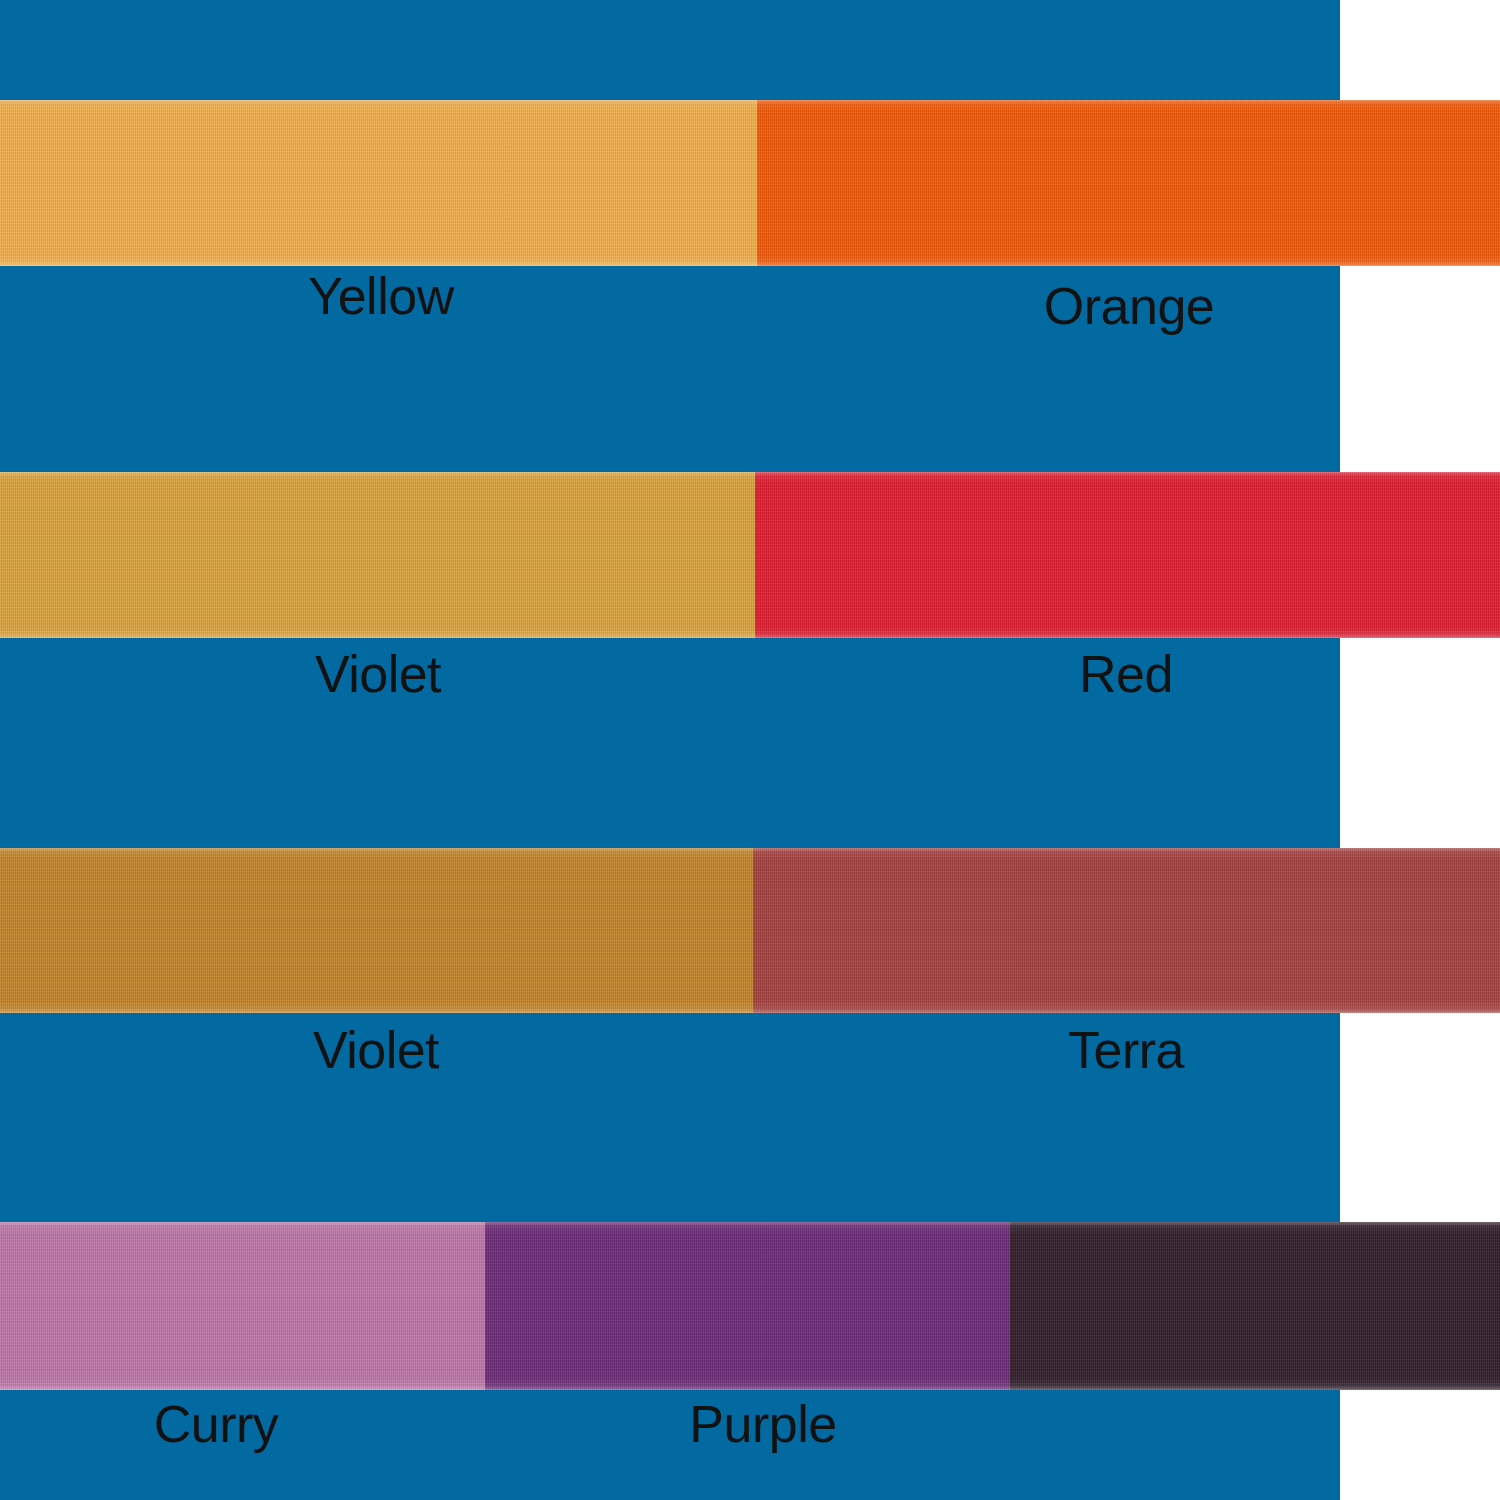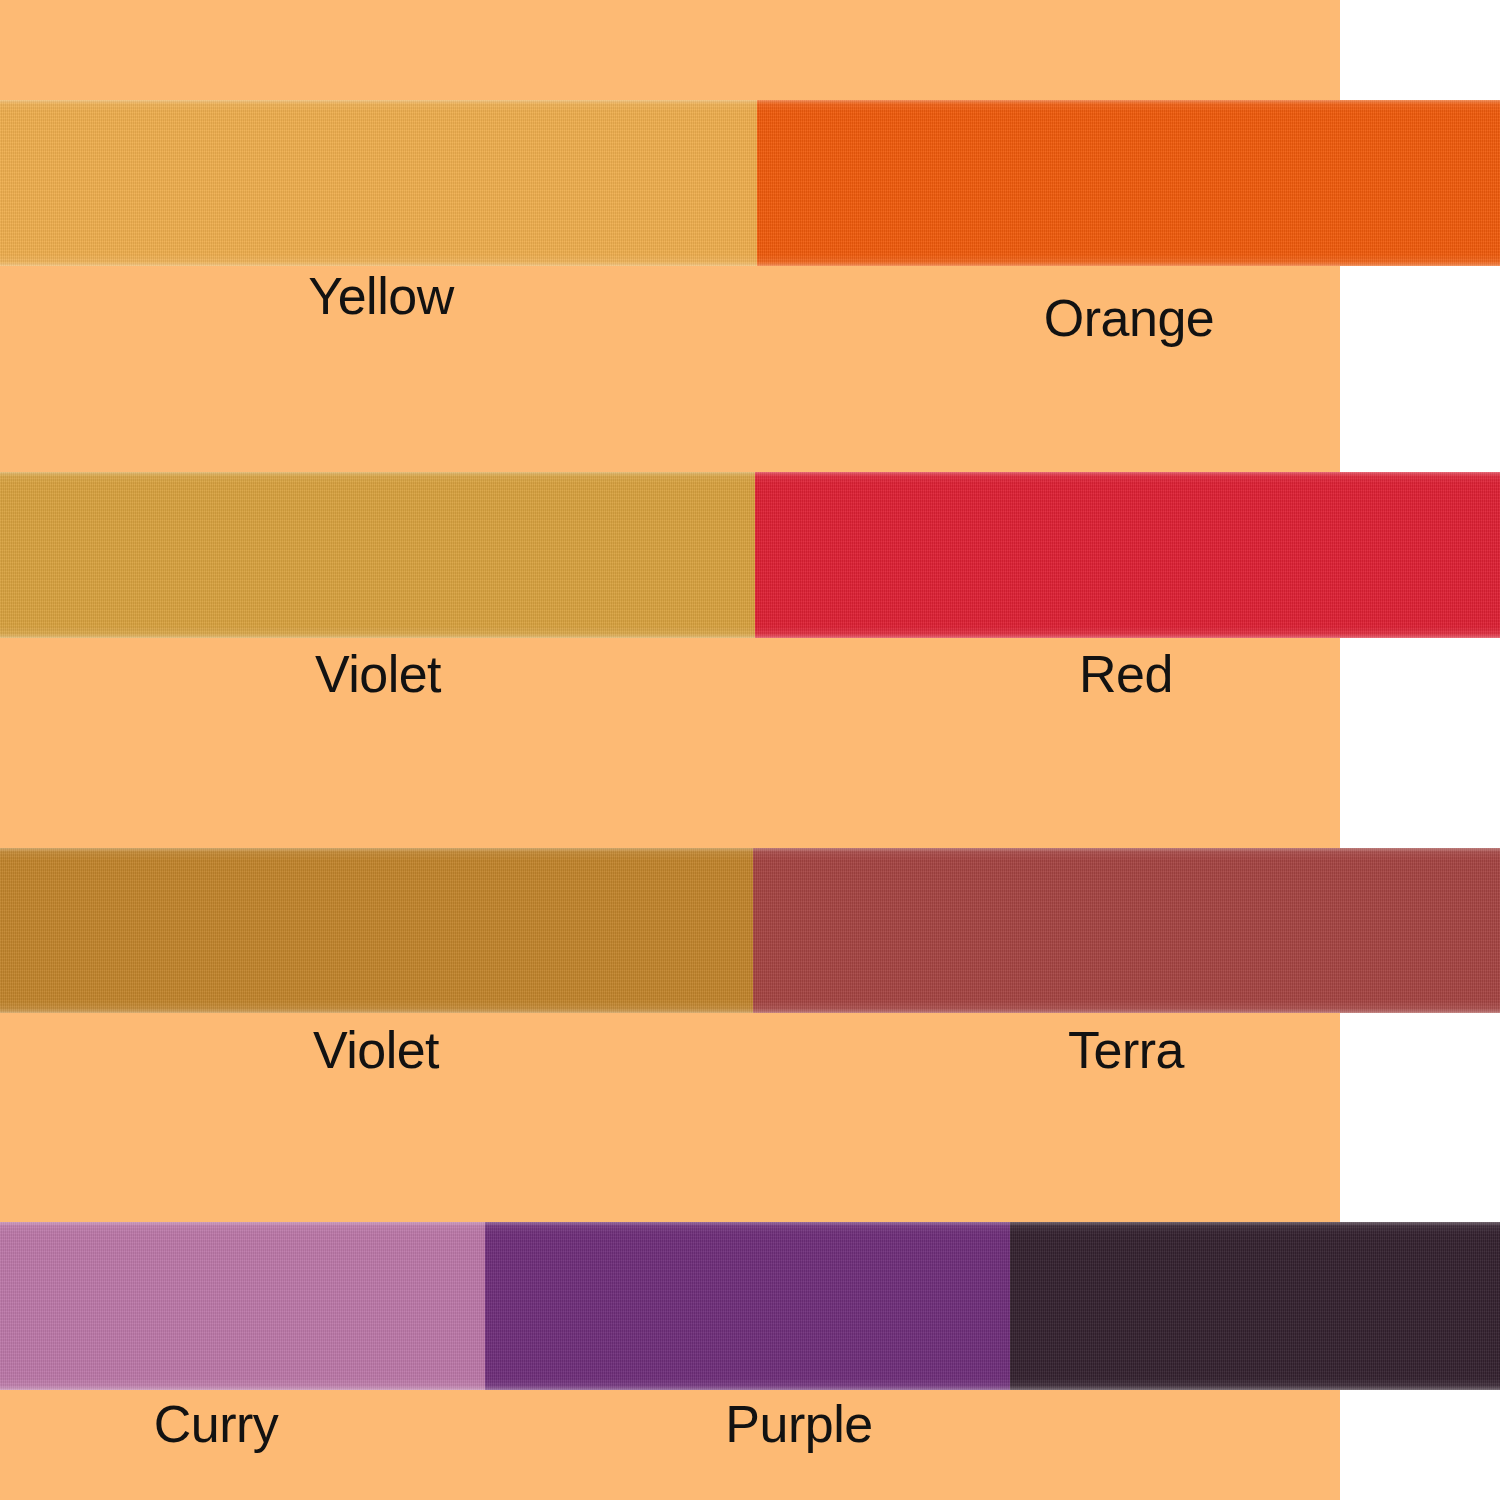--- a/index.html
+++ b/index.html
@@ -11,21 +11,21 @@
   body {
     width: 1500px;
     height: 1500px;
     font-family: "Liberation Sans", sans-serif;
     overflow: hidden;
   }
   #sheet {
     position: relative;
     width: 1340px;
     height: 1500px;
-    background: #fdba74;
+    background: #0369a1;
     text-decoration: underline;
   }
 
   
   .swatch-row {
     position: absolute;
     left: 0;
     width: 1500px;
     display: flex;
     flex-direction: row;
@@ -123,20 +123,20 @@
       <div class="swatch" title="Yellow" style="width: 757px; background: rgb(239, 174, 77);">
         <div class="weave"></div>
         <div class="edge"></div>
       </div>
       <div class="swatch" title="Orange" style="width: 743px; background: rgb(240, 90, 10);">
         <div class="weave"></div>
         <div class="edge"></div>
       </div>
     </div>
     <div class="label" style="left: 381px; top: 270px;">Yellow</div>
-    <div class="label" style="left: 1129px; top: 292px;">Orange</div>
+    <div class="label" style="left: 1129px; top: 280px;">Orange</div>
     <div class="label" style="left: 378px; top: 648px;">Violet</div>
     <div class="label" style="left: 1126px; top: 648px; text-align: center;">Red</div>
     <div class="label" style="left: 376px; top: 1024px;">Violet</div>
     <div class="label" style="left: 1126px; top: 1024px;">Terra</div>
     <div class="label" style="left: 216px; top: 1398px;">Curry</div>
-    <div class="label" style="left: 763px; top: 1398px; margin-left: 36px;">Purple</div>
+    <div class="label" style="left: 763px; top: 1398px;">Purple</div>
   </div>
 
 </body></html>

